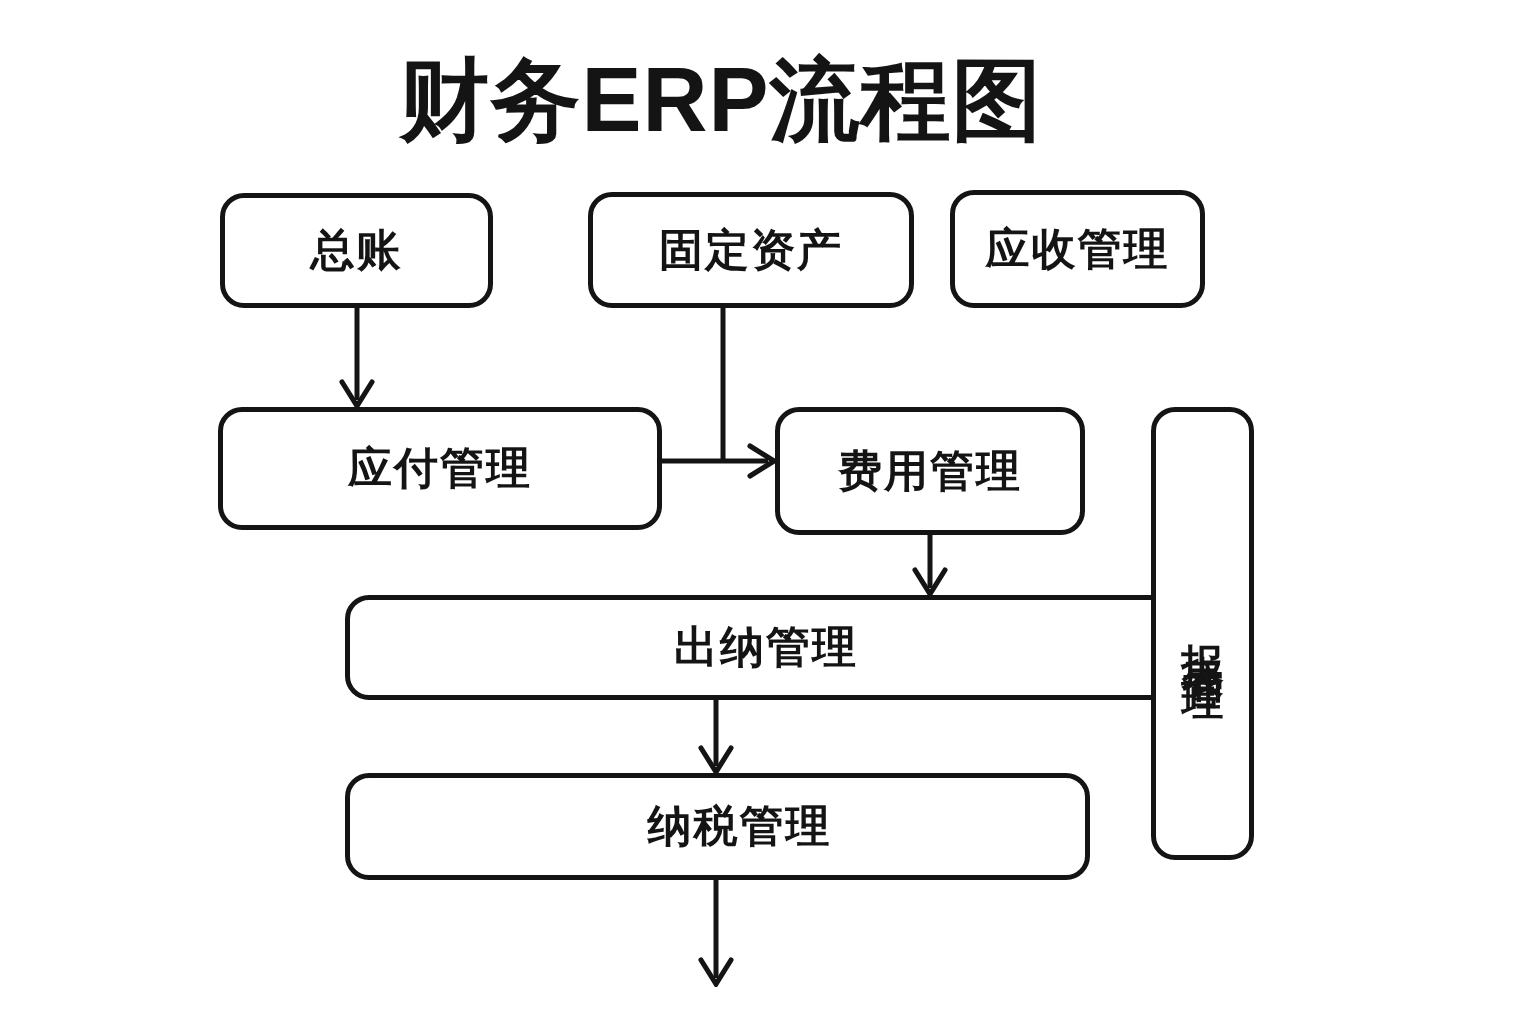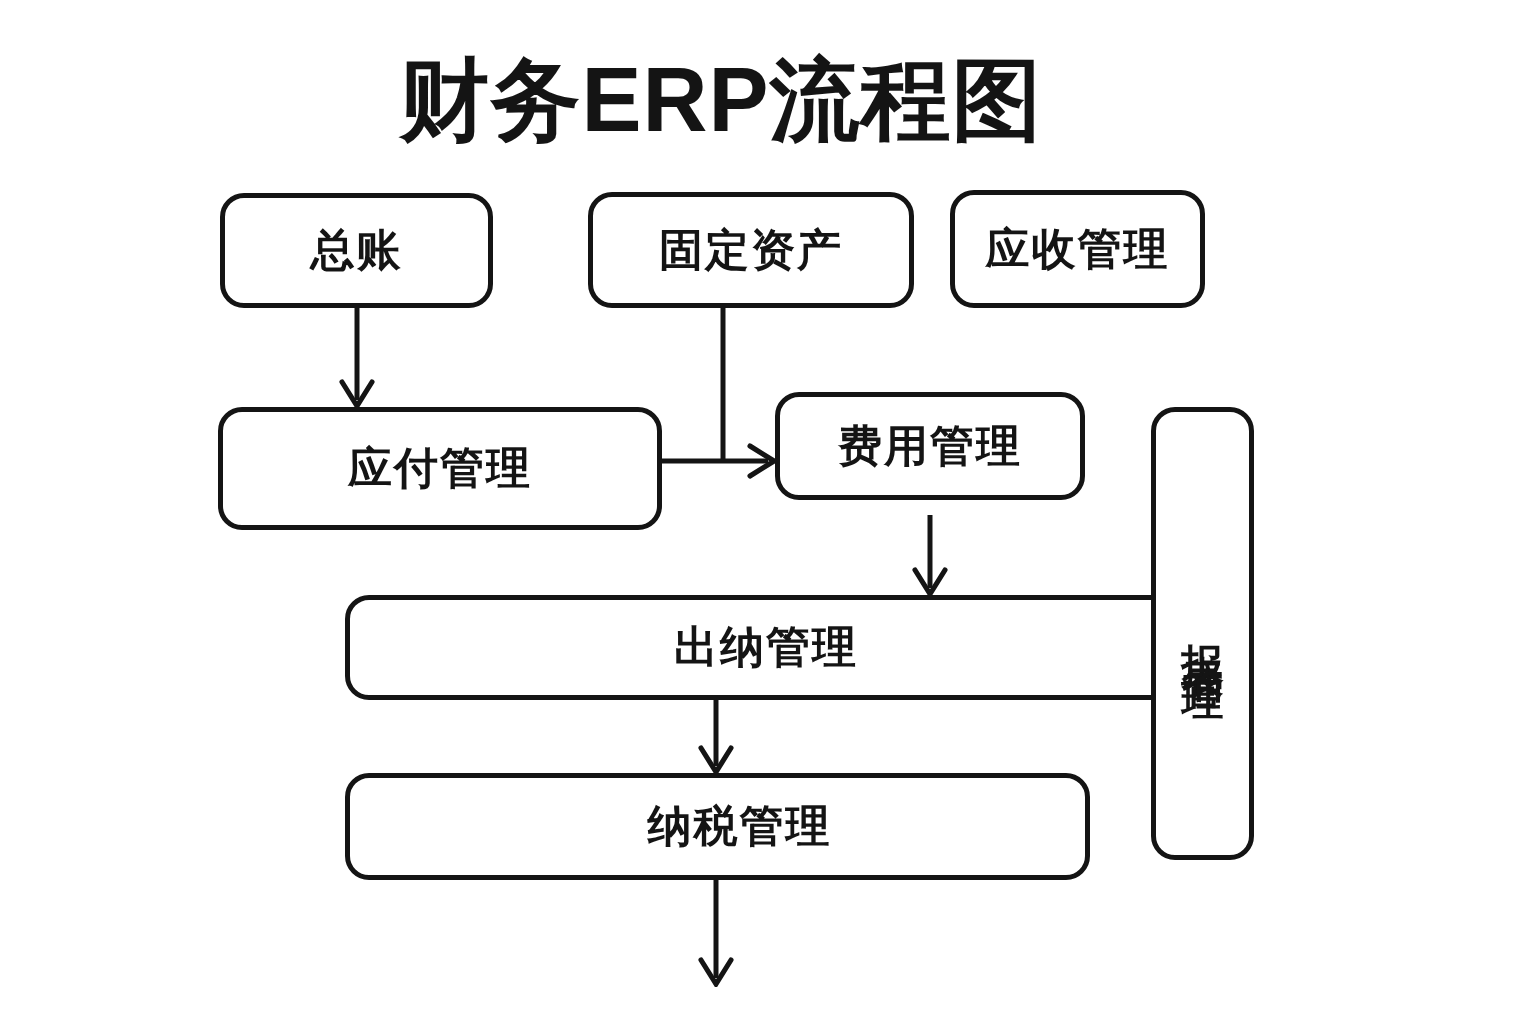--- a/index.html
+++ b/index.html
@@ -47,21 +47,21 @@
     justify-content: center;
     font-size: 44px;
     font-weight: 700;
     letter-spacing: 2px;
     white-space: nowrap;
   }
   .n-general     { left: 220px;  top: 193px; width: 273px; height: 115px; }
   .n-fixed       { left: 588px;  top: 192px; width: 326px; height: 116px; }
   .n-receivable  { left: 950px;  top: 190px; width: 255px; height: 118px; }
   .n-payable     { left: 218px;  top: 407px; width: 444px; height: 123px; }
-  .n-expense     { left: 775px;  top: 392px; width: 310px; height: 108px; }
+  .n-expense     { left: 775px;  top: 407px; width: 310px; height: 128px; }
   .n-cashier     { left: 345px;  top: 595px; width: 842px; height: 105px; }
   .n-tax         { left: 345px;  top: 773px; width: 745px; height: 107px; padding-left: 44px; }
   .n-report      { left: 1151px; top: 407px; width: 103px; height: 453px; }
   .n-report span {
     writing-mode: vertical-rl;
     text-orientation: upright;
     letter-spacing: 12px;
     font-size: 42px;
   }
 </style>

